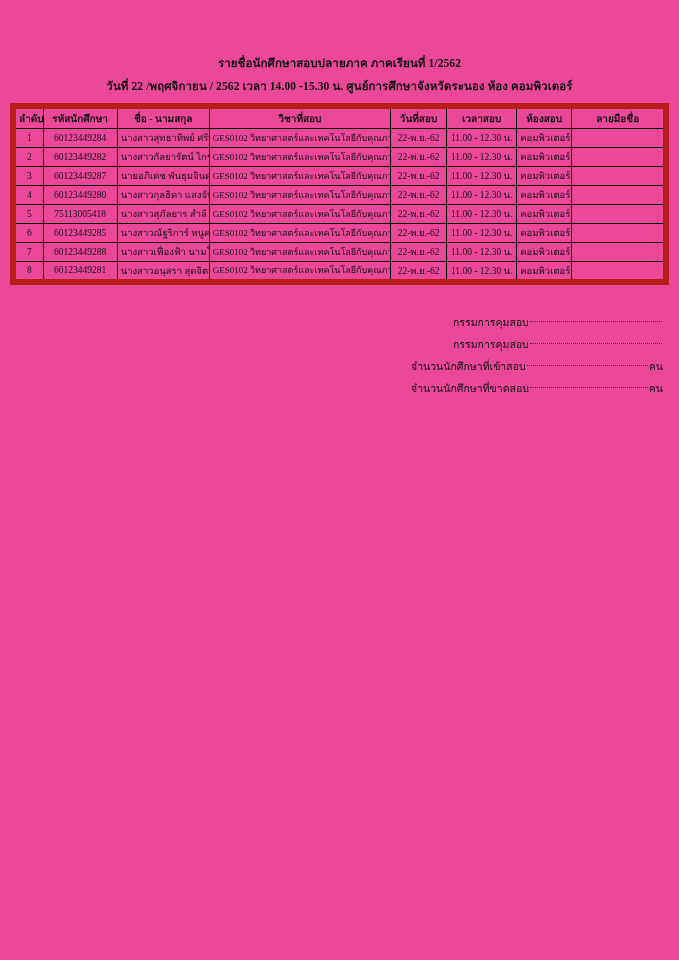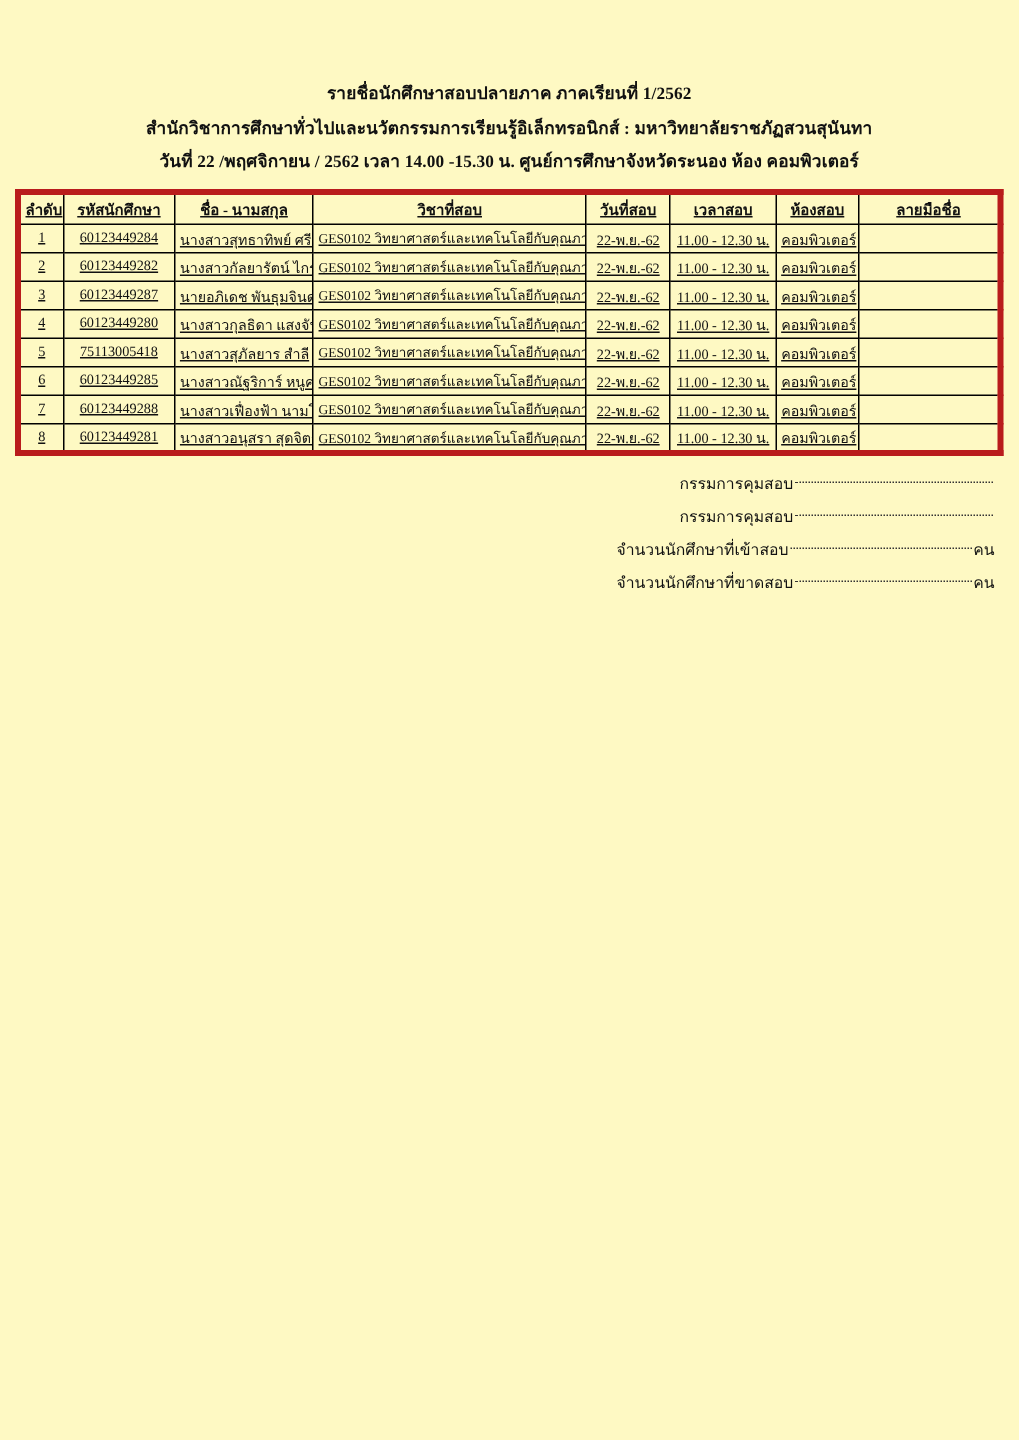--- a/index.html
+++ b/index.html
@@ -1,19 +1,19 @@
 <!DOCTYPE html>
 <html><head>
 <meta charset="utf-8">
 <style>
   * { margin:0; padding:0; box-sizing:border-box; }
   html,body { background:#e9e9e9; }
   .page {
     width:679px; height:960px;
-    background:#fef9c3;
+    background:#ec4899;
     position:relative;
     font-family:"Liberation Serif","DejaVu Serif",serif;
     color:#111;
     margin:0 auto;
     overflow:hidden;
   }
   .doc-header { padding-top:58px; text-align:center; }
   .title-line {
     font-weight:bold;
     font-size:11.5px;
@@ -28,21 +28,21 @@
     table-layout:fixed;
     font-size:9.5px;
   }
   .exam-table th, .exam-table td {
     border:1px solid #000;
     padding:1px 3px;
     white-space:nowrap;
     overflow:hidden;
     vertical-align:middle;
   }
-  .exam-table { border:4px solid #b91c1c;text-decoration:underline; }
+  .exam-table { border:6px solid #b91c1c; }
   .exam-table th {
     font-weight:bold;
     text-align:center;
     height:22px;
     font-size:10px;
   }
   .exam-table td { height:19px; }
   .col-no        { width:30px;  text-align:center; }
   .col-student_id{ width:74px;  text-align:center; }
   .col-name      { width:92px;  text-align:left; }
@@ -74,21 +74,20 @@
   }
   .sig-suffix { white-space:nowrap; }
 </style>
 </head>
 <body>
 
 <div class="page">
 
   <div class="doc-header">
     <div class="title-line">รายชื่อนักศึกษาสอบปลายภาค ภาคเรียนที่ 1/2562</div>
-    <div class="title-line">สำนักวิชาการศึกษาทั่วไปและนวัตกรรมการเรียนรู้อิเล็กทรอนิกส์ : มหาวิทยาลัยราชภัฏสวนสุนันทา</div>
     <div class="title-line">วันที่  22 /พฤศจิกายน / 2562   เวลา 14.00 -15.30 น. ศูนย์การศึกษาจังหวัดระนอง ห้อง คอมพิวเตอร์</div>
   </div>
 
   <table class="exam-table">
     <thead>
       <tr>
         <th class="col-no">ลำดับ</th>
         <th class="col-student_id">รหัสนักศึกษา</th>
         <th class="col-name">ชื่อ - นามสกุล</th>
         <th class="col-subject">วิชาที่สอบ</th>

